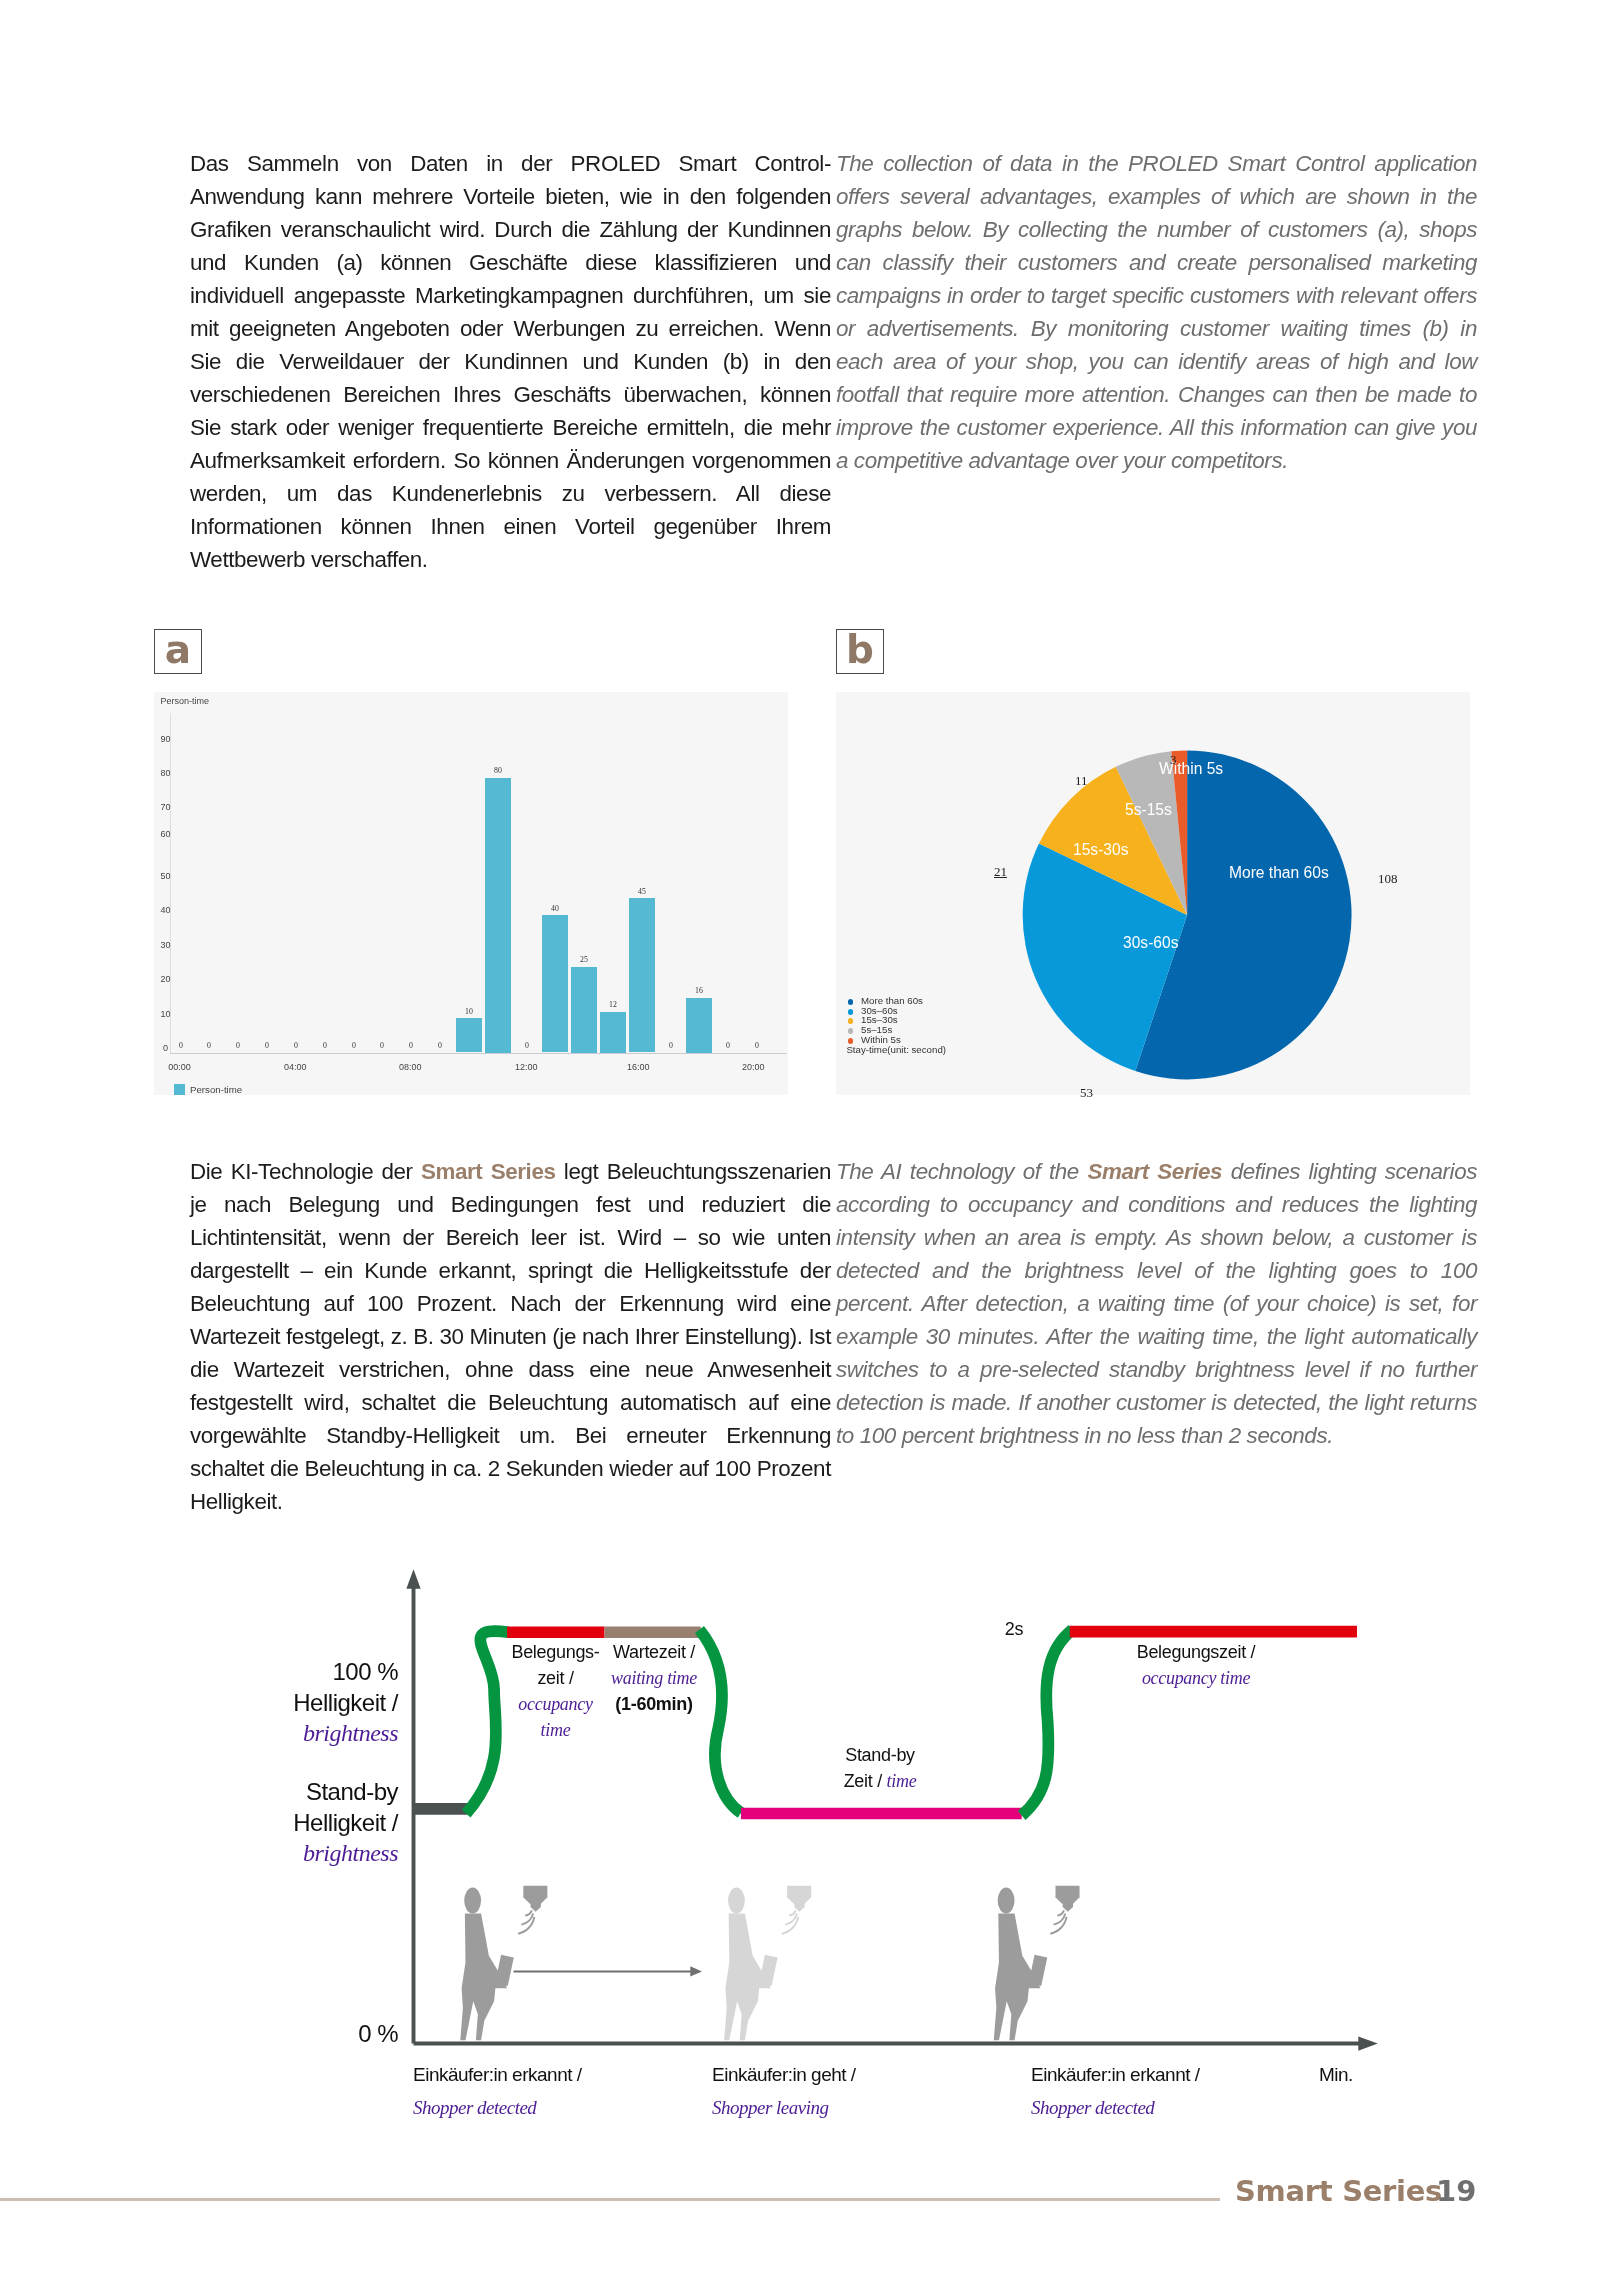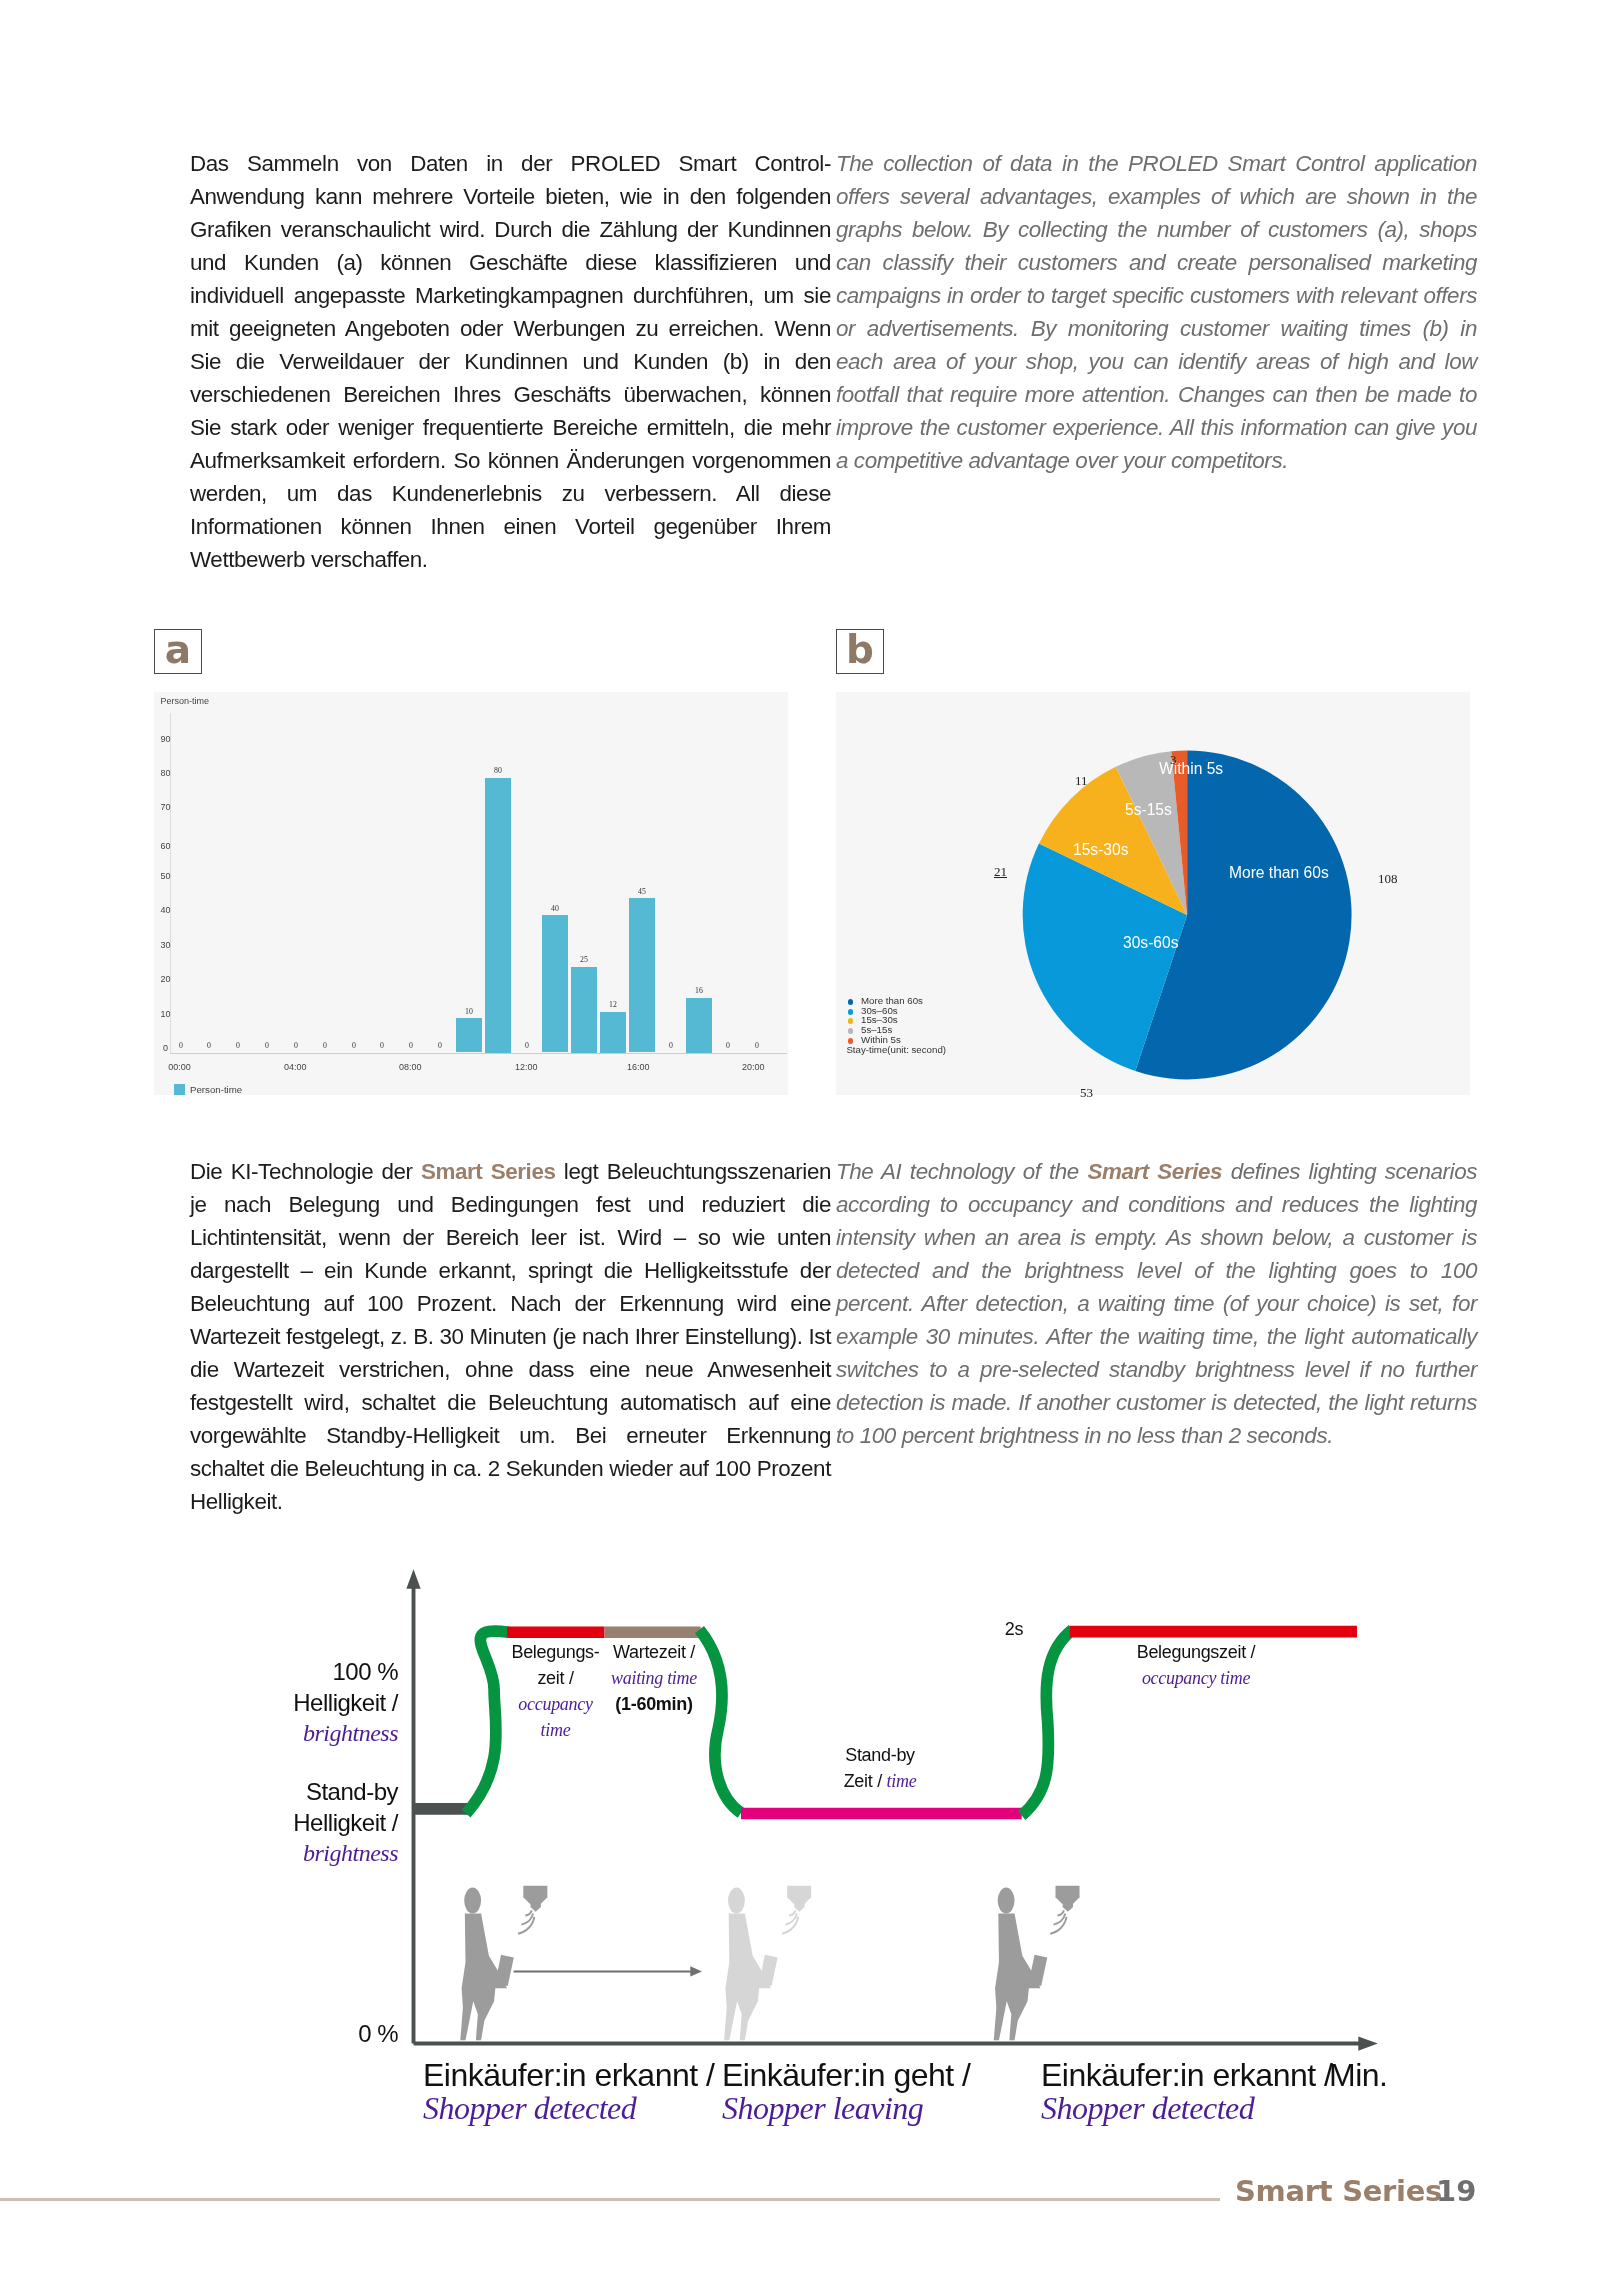--- a/index.html
+++ b/index.html
@@ -15,21 +15,21 @@
   .tick { position:absolute; font-size:9px; color:#444; font-family:"Liberation Sans", sans-serif; }
   .barlabel { position:absolute; font-size:7.8px; color:#333; text-align:center; width:26px; margin-left:-13px; font-family:"Liberation Serif", serif; }
   .bar { position:absolute; background:#55b9d3; }
   .legend-dot { position:absolute; width:7.8px; height:7.8px; border-radius:50%; }
   .legend-txt { position:absolute; font-size:9.7px; color:#333; }
   .pie-lbl { position:absolute; font-size:15.6px; color:#fff; white-space:nowrap; }
   .pie-val { position:absolute; font-size:13px; color:#222; font-family:"Liberation Serif", serif; }
   .dg-txt { position:absolute; font-size:24px; color:#111; text-align:right; line-height:31px; letter-spacing:-0.5px; }
   .dg-it { color:#4c1d95; font-style:italic;font-family:Liberation Serif, serif; }
   .dg-small { position:absolute; font-size:18px; line-height:26px; color:#111; text-align:center; letter-spacing:-0.3px; }
-  .dg-bottom { position:absolute; font-size:32px; line-height:32.5px; color:#111; letter-spacing:-0.5px;margin-left:10px; }
+  .dg-bottom { position:absolute; font-size:19px; line-height:32.5px; color:#111; letter-spacing:-0.5px; }
   .footer-line { position:absolute; background:#cbbfb3; }
   .footer-brand { position:absolute; font-size:29px; font-weight:bold; color:#9a7f6a; font-family:"DejaVu Sans", sans-serif; letter-spacing:-0.3px; }
   .footer-page { position:absolute; font-size:29px; font-weight:bold; color:#6f6f6f; font-family:"DejaVu Sans", sans-serif; }
 </style>
 </head>
 <body>
 
 <div class="col de" style="left:154px; top:147px; width:641px;">Das Sammeln von Daten in der PROLED Smart Control-Anwendung kann mehrere Vorteile bieten, wie in den folgenden Grafiken veranschaulicht wird. Durch die Zählung der Kundinnen und Kunden (a) können Geschäfte diese klassifizieren und individuell angepasste Marketingkampagnen durchführen, um sie mit geeigneten Angeboten oder Werbungen zu erreichen. Wenn Sie die Verweildauer der Kundinnen und Kunden (b) in den verschiedenen Bereichen Ihres Geschäfts überwachen, können Sie stark oder weniger frequentierte Bereiche ermitteln, die mehr Aufmerksamkeit erfordern. So können Änderungen vorgenommen werden, um das Kundenerlebnis zu verbessern. All diese Informationen können Ihnen einen Vorteil gegenüber Ihrem Wettbewerb verschaffen.</div>
 <div class="col en" style="left:836px; top:147px; width:641px;">The collection of data in the PROLED Smart Control application offers several advantages, examples of which are shown in the graphs below. By collecting the number of customers (a), shops can classify their customers and create personalised marketing campaigns in order to target specific customers with relevant offers or advertisements. By monitoring customer waiting times (b) in each area of your shop, you can identify areas of high and low footfall that require more attention. Changes can then be made to improve the customer experience. All this information can give you a competitive advantage over your competitors.</div>
 
@@ -39,21 +39,21 @@
   <div class="tick" style="left:6.5px; top:3.9px; font-size:9px;">Person-time</div>
 
   <div class="abs" style="left:15.6px; top:21px; width:0.6px; height:341px; background:#ddd;"></div>
 
   <div class="abs" style="left:15.6px; top:361px; width:617px; height:0.6px; background:#ccc;"></div>
 
   <div id="yticks"></div>
   <div class="tick" style="left:6.5px; top:42px;">90</div>
   <div class="tick" style="left:6.5px; top:76px;">80</div>
   <div class="tick" style="left:6.5px; top:110px;">70</div>
-  <div class="tick" style="left:6.5px; top:149px;">60</div>
+  <div class="tick" style="left:6.5px; top:137px;">60</div>
   <div class="tick" style="left:6.5px; top:179px;">50</div>
   <div class="tick" style="left:6.5px; top:213px;">40</div>
   <div class="tick" style="left:6.5px; top:248px;">30</div>
   <div class="tick" style="left:6.5px; top:282px;">20</div>
   <div class="tick" style="left:6.5px; top:317px;">10</div>
   <div class="tick" style="left:9px; top:351px;">0</div>
 
   <div id="bars">
       <div class="barlabel" style="left: 27px; top: 349px;">0</div>
       <div class="barlabel" style="left: 55px; top: 349px;">0</div>

